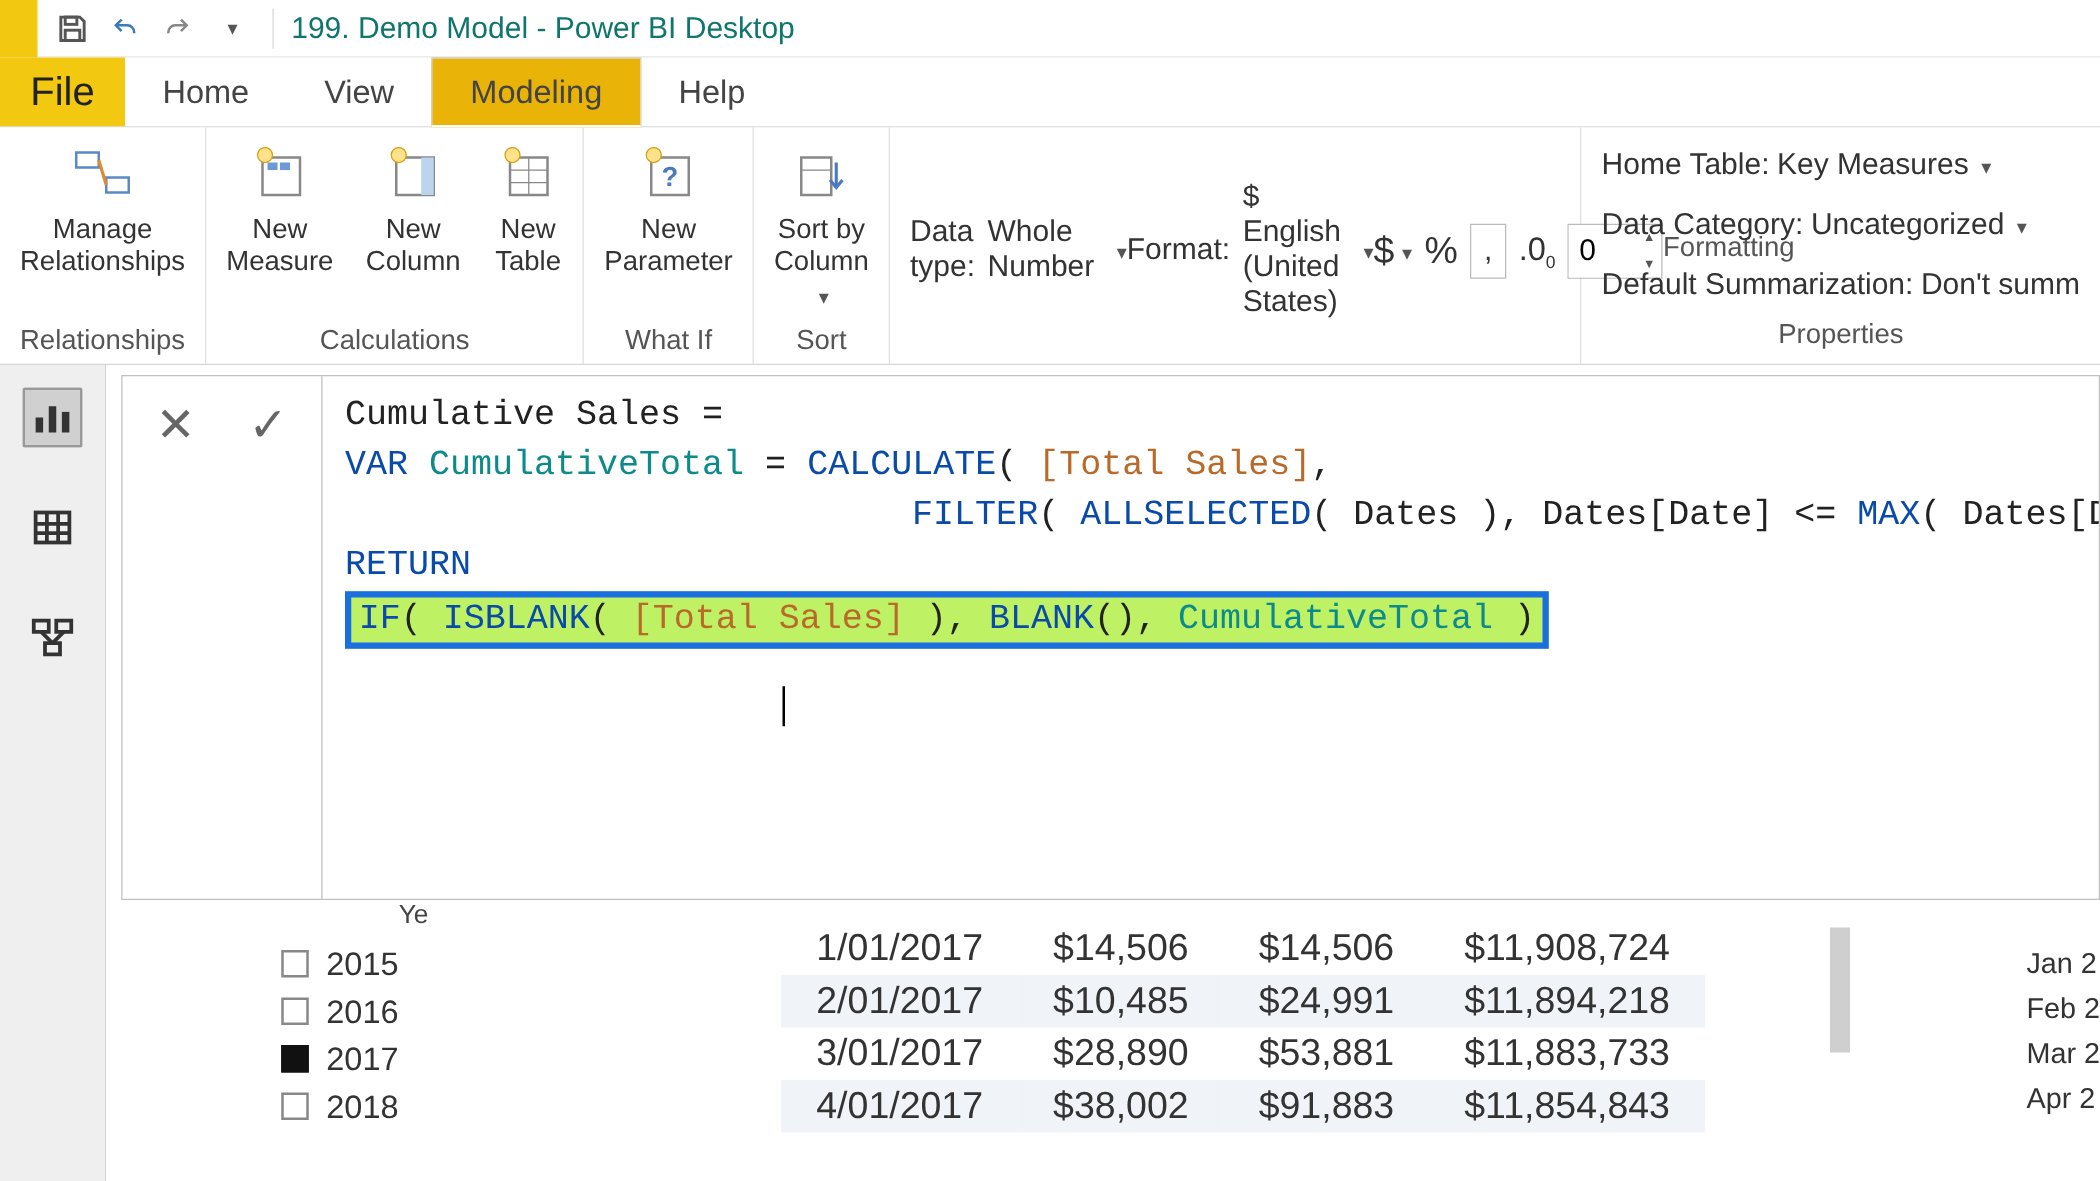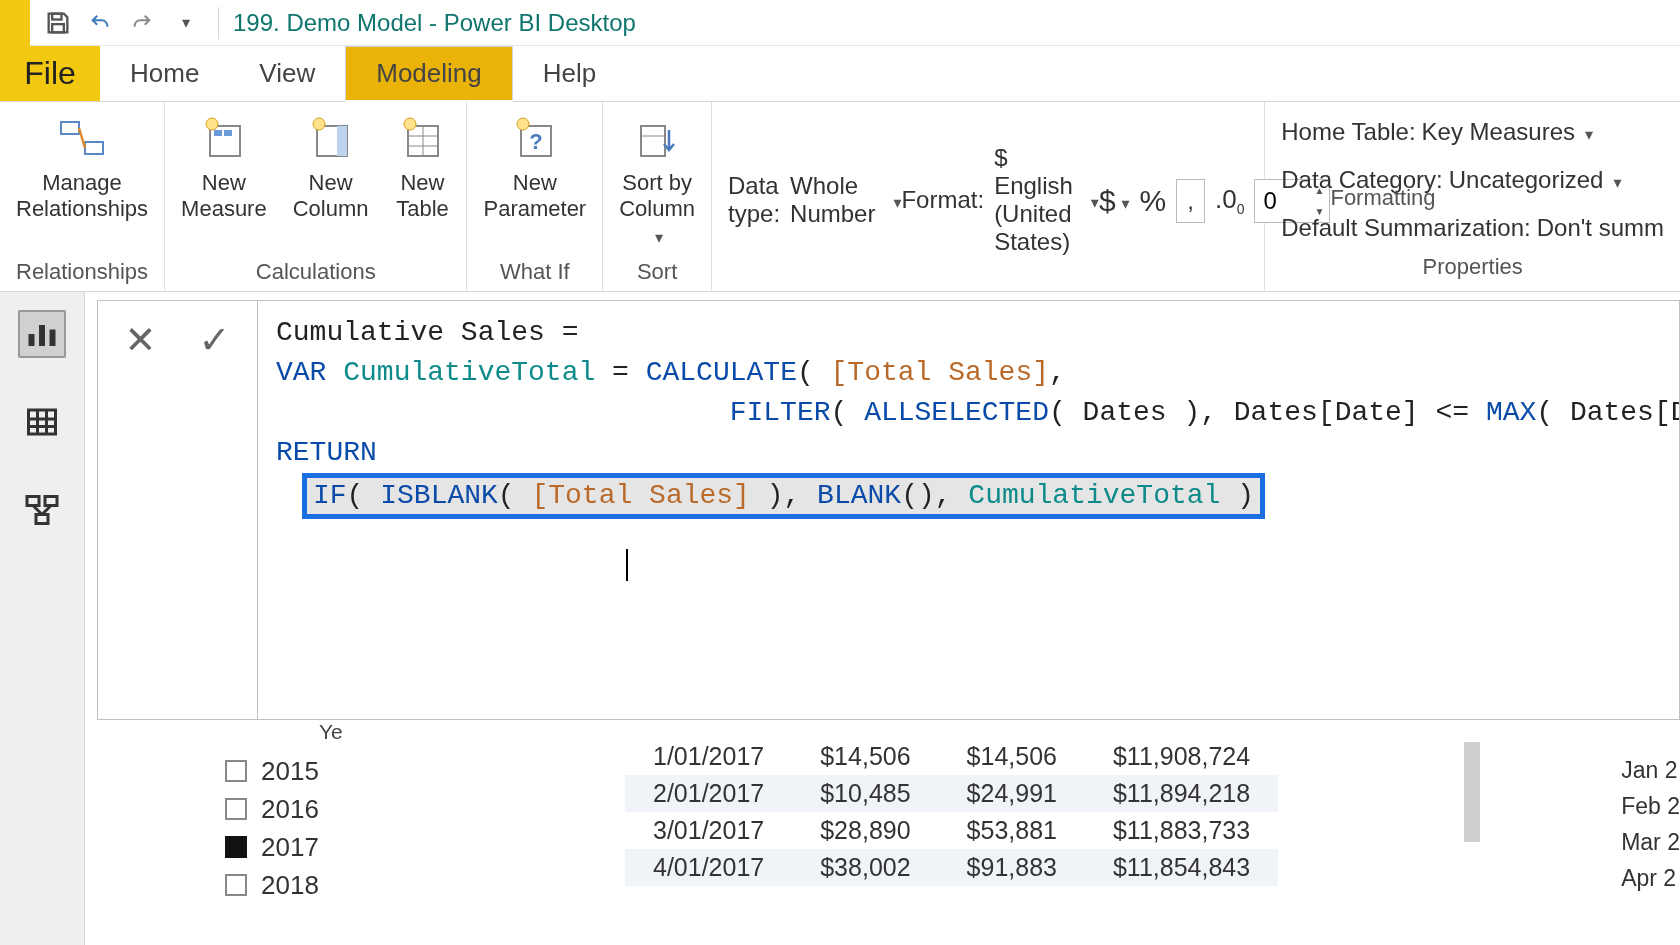--- a/index.html
+++ b/index.html
@@ -53,34 +53,34 @@
   .report-bg { position: absolute; inset: 0; background: #fff; }
 
   
   .formula-panel { position: absolute; top: 8px; left: 12px; right: 0; height: 420px; background: #fff; border: 1px solid #c0c0c0; display: flex; z-index: 3; }
   .formula-actions { width: 160px; border-right: 1px solid #c0c0c0; display: flex; align-items: flex-start; justify-content: center; gap: 24px; padding-top: 14px; }
   .formula-actions .act { font-size: 38px; color: #666; width: 50px; height: 50px; display: flex; align-items: center; justify-content: center; }
   .formula-code { flex: 1; padding: 12px 18px; font-family: Consolas, "Courier New", monospace; font-size: 28px; line-height: 40px; color: #222; white-space: pre; overflow: hidden; }
   .kw-blue { color: #0a4aa8; }
   .kw-teal { color: #0d8a8a; }
   .kw-measure { color: #b96a2a; }
-  .highlight-box { display: inline-block; border: 5px solid #1a6fe0; background: #e5e5e5; padding: 0 6px; line-height: 36px; margin-left: 26px; }
+  .highlight-box { display: inline-block; border: 5px solid #1a6fe0; background: #bef264; padding: 0 6px; line-height: 36px; }
 
   .text-cursor { display: inline-block; width: 2px; height: 32px; background: #000; vertical-align: middle; margin-left: 350px; margin-top: 30px; }
 
   
   .report-title { position: absolute; top: 206px; left: 55px; font-size: 62px; font-weight: 800; color: #111; z-index: 2; letter-spacing: -1px; }
 
   .year-slicer { position: absolute; top: 428px; left: 140px; z-index: 2; font-size: 26px; color: #333; }
   .year-label { color: #444; margin-bottom: 8px; font-size: 21px; margin-left: 94px; }
   .year-row { display: flex; align-items: center; gap: 14px; height: 38px; }
   .chk { width: 22px; height: 22px; border: 2px solid #888; background: #fff; }
   .chk.checked { background: #111; border-color: #111; }
 
-  .data-table { position: absolute; top: 446px; left: 540px; z-index: 2; font-size: 25px; color: #333; }
+  .data-table { position: absolute; top: 446px; left: 540px; z-index: 2; font-size: 30px; color: #333; }
   .data-table table { border-collapse: collapse; }
   .data-table td { padding: 4px 28px; text-align: right; white-space: nowrap; }
   .data-table td:first-child { text-align: left; }
   .data-table tr.alt { background: #f0f3f8; }
 
   .scroll-thumb { position: absolute; top: 450px; right: 200px; width: 16px; height: 100px; background: #cfcfcf; z-index: 2; }
 
   .legend-right { position: absolute; top: 460px; right: 0; z-index: 2; font-size: 23px; color: #333; }
   .legend-right div { height: 36px; display: flex; align-items: center; }
 </style>

